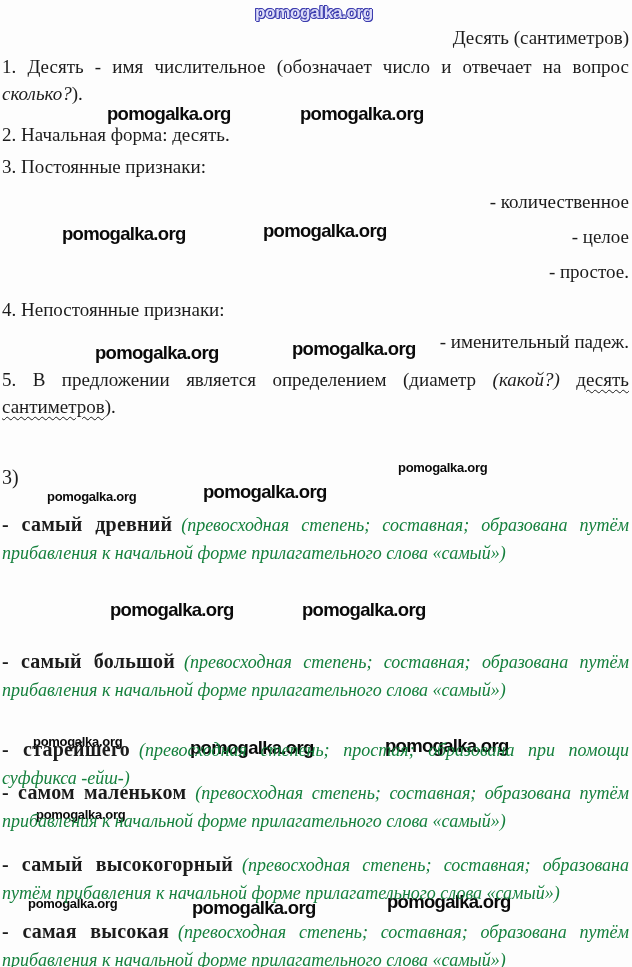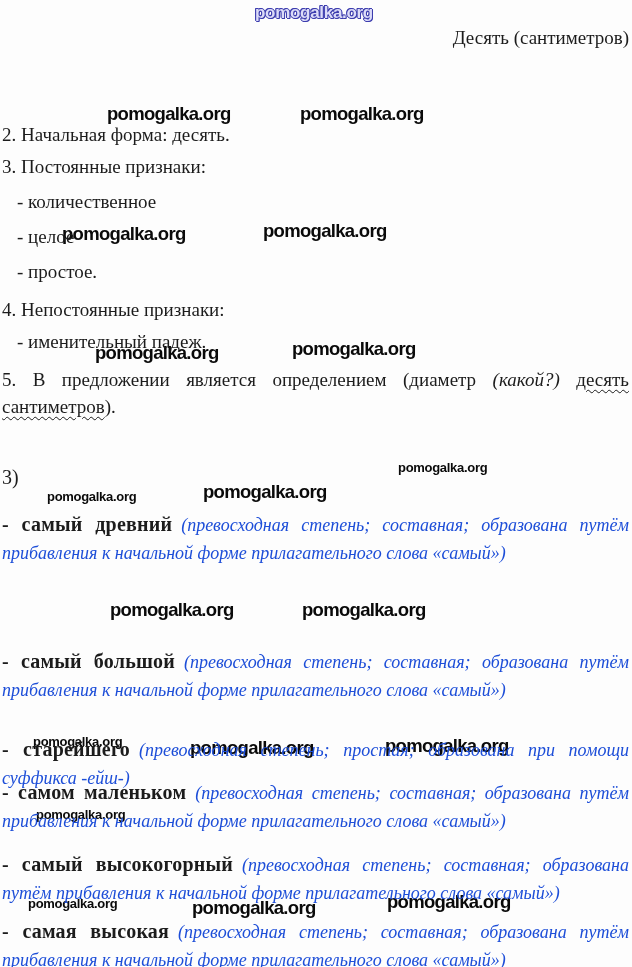--- a/index.html
+++ b/index.html
@@ -12,39 +12,39 @@
     overflow:hidden;
     font-family:"Liberation Serif", serif;
     color:#1c1c1c;
   }
   .tline{
     position:absolute;left:2px;right:3px;
     font-size:19px;line-height:27px;
     text-align:justify;
   }
   .single{text-align:left;}
-  .indent{padding-left:15px;}
+  .indent{padding-left:15px;text-align:right;}
   .it{font-style:italic;}
   .wavy{
     text-decoration:underline;
     text-decoration-style:wavy;
     text-decoration-thickness:1px;
     text-underline-offset:3px;
   }
   .sec-label{font-size:20px;}
   .term{
     font-weight:bold;
     font-size:20px;
     margin-right:9px;
     letter-spacing:0.2px;
   }
   .note{
     font-style:italic;
     font-size:18px;
-    color:#1d4ed8;
+    color:#15803d;
   }
   .wm{
     position:absolute;
     font-family:"Liberation Sans", sans-serif;
     font-weight:bold;
     color:#0a0a0a;
     line-height:1.1;
     white-space:nowrap;
   }
   .wm-big{font-size:18.5px;letter-spacing:-0.7px;}
@@ -75,20 +75,23 @@
   <div class="wm wm-small" style="left:33px;top:735px;">pomogalka.org</div>
   <div class="wm wm-big" style="left:190px;top:738px;">pomogalka.org</div>
   <div class="wm wm-big" style="left:385px;top:736px;">pomogalka.org</div>
   <div class="wm wm-small" style="left:36px;top:808px;">pomogalka.org</div>
   <div class="wm wm-small" style="left:28px;top:897px;">pomogalka.org</div>
   <div class="wm wm-big" style="left:192px;top:898px;">pomogalka.org</div>
   <div class="wm wm-big" style="left:387px;top:892px;">pomogalka.org</div>
 
   <div class="tline single" style="top:24px;text-align:right;">Десять (сантиметров)</div>
 
+  <div class="tline" style="top:53px;">
+    <span>1. Десять - имя числительное (обозначает число и отвечает на вопрос </span><span class="it">сколько?</span><span>).</span>
+  </div>
 
   <div class="tline single" style="top:121px;">2. Начальная форма: десять.</div>
 
   <div class="tline single" style="top:153px;">3. Постоянные признаки:</div>
   <div class="tline single indent" style="top:188px;">- количественное</div>
   <div class="tline single indent" style="top:223px;">- целое</div>
   <div class="tline single indent" style="top:258px;">- простое.</div>
 
   <div class="tline single" style="top:296px;">4. Непостоянные признаки:</div>
   <div class="tline single indent" style="top:328px;">- именительный падеж.</div>

